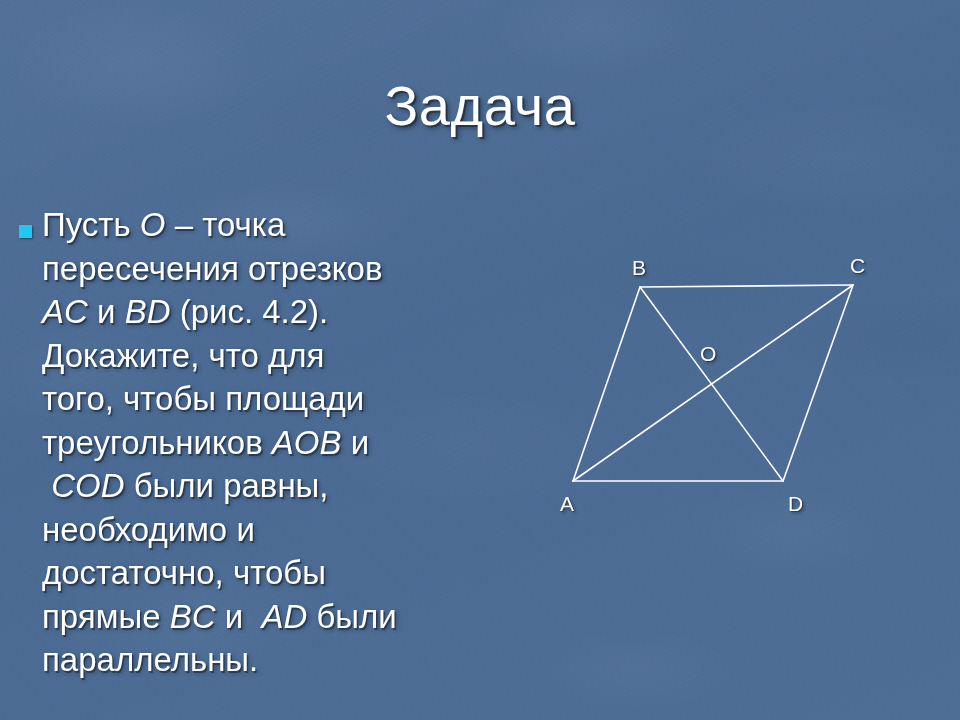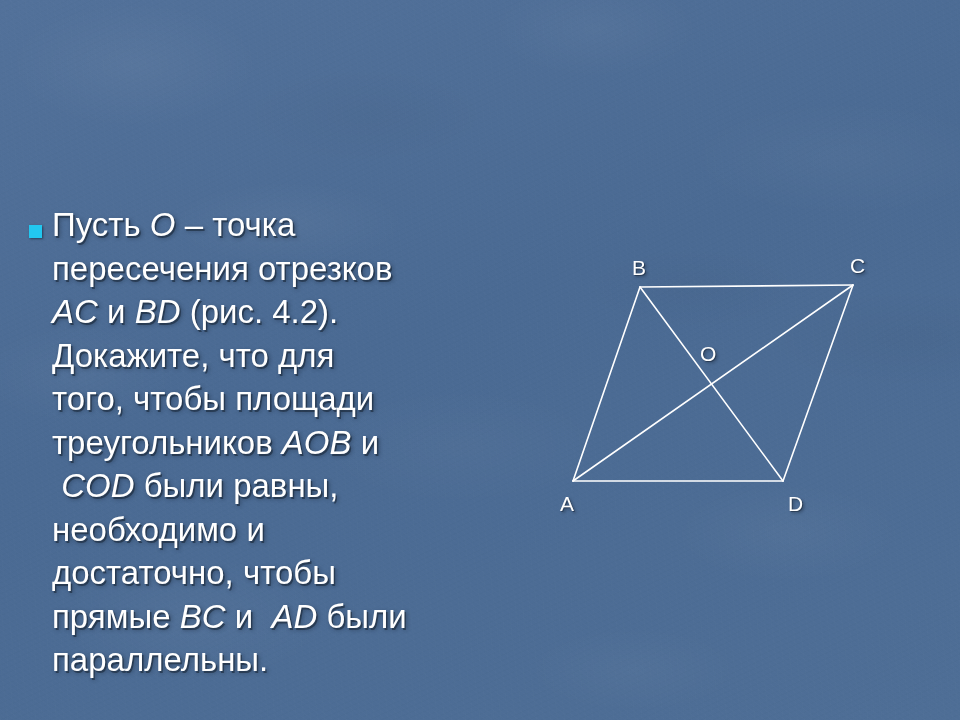--- a/index.html
+++ b/index.html
@@ -55,21 +55,21 @@
     color: #ffffff;
     letter-spacing: .5px;
     text-shadow:
        2px 2px 0 rgba(20,32,48,.55),
        3px 3px 5px rgba(15,25,40,.50);
   }
 
   
   #body-block {
     position: absolute;
-    left: 20px;
+    left: 10px;
     top: 203px;
     width: 420px;
   }
 
   #bullet-marker {
     position: absolute;
     left: 9px;
     top: 22px;
     width: 13px;
     height: 13px;
@@ -108,20 +108,21 @@
        2px 2px 3px rgba(16,26,42,.45);
   }
 </style>
 </head>
 <body>
 
 <div id="slide">
 
   <div id="texture"></div>
 
+  <div id="title">Задача</div>
 
   <div id="body-block">
     <div id="bullet-marker"></div>
     <div id="body-text"><div><span>Пусть </span><span class="lbl">O</span><span> – точка</span></div><div><span>пересечения отрезков</span></div><div><span class="lbl">AC</span><span> и </span><span class="lbl">BD</span><span> (рис. 4.2).</span></div><div><span>Докажите, что для</span></div><div><span>того, чтобы площади</span></div><div><span>треугольников </span><span class="lbl">AOB</span><span> и</span></div><div><span> </span><span class="lbl">COD</span><span> были равны,</span></div><div><span>необходимо и</span></div><div><span>достаточно, чтобы</span></div><div><span>прямые </span><span class="lbl">BC</span><span> и  </span><span class="lbl">AD</span><span> были</span></div><div><span>параллельны.</span></div></div>
   </div>
 
   <div id="figure">
     <svg width="420" height="320" viewBox="0 0 420 320">
       <g id="fig-edges" stroke="#ffffff" stroke-width="1.6" stroke-linecap="round" fill="none">
           <line x1="120" y1="57" x2="333" y2="55" stroke="#ffffff"></line>

